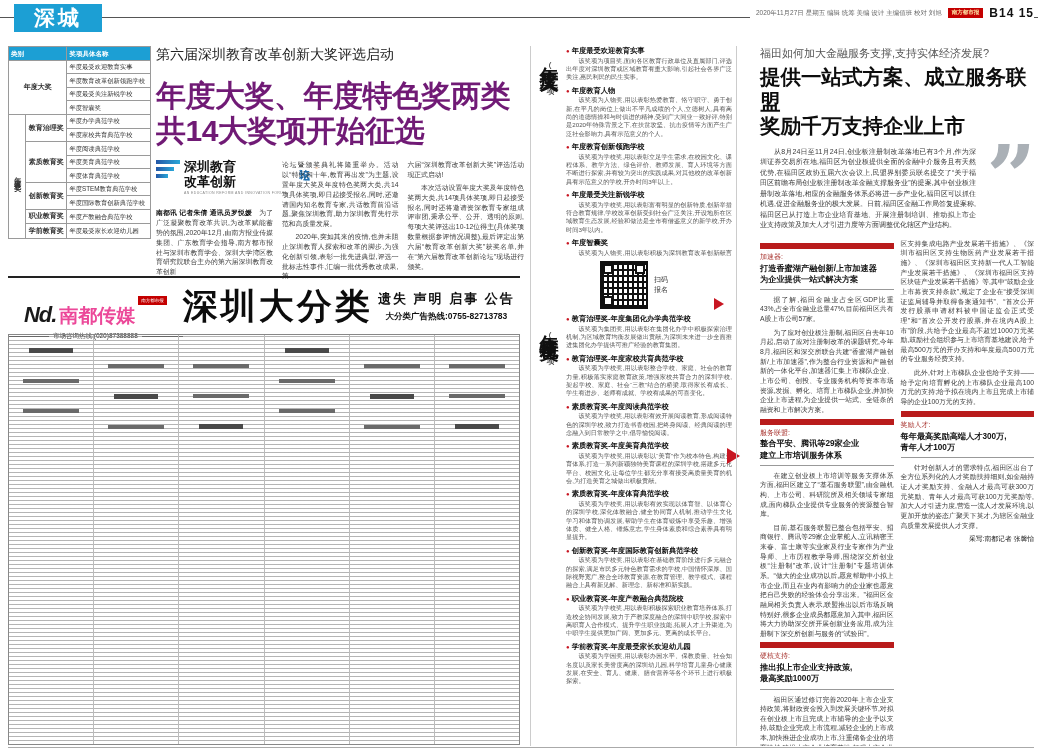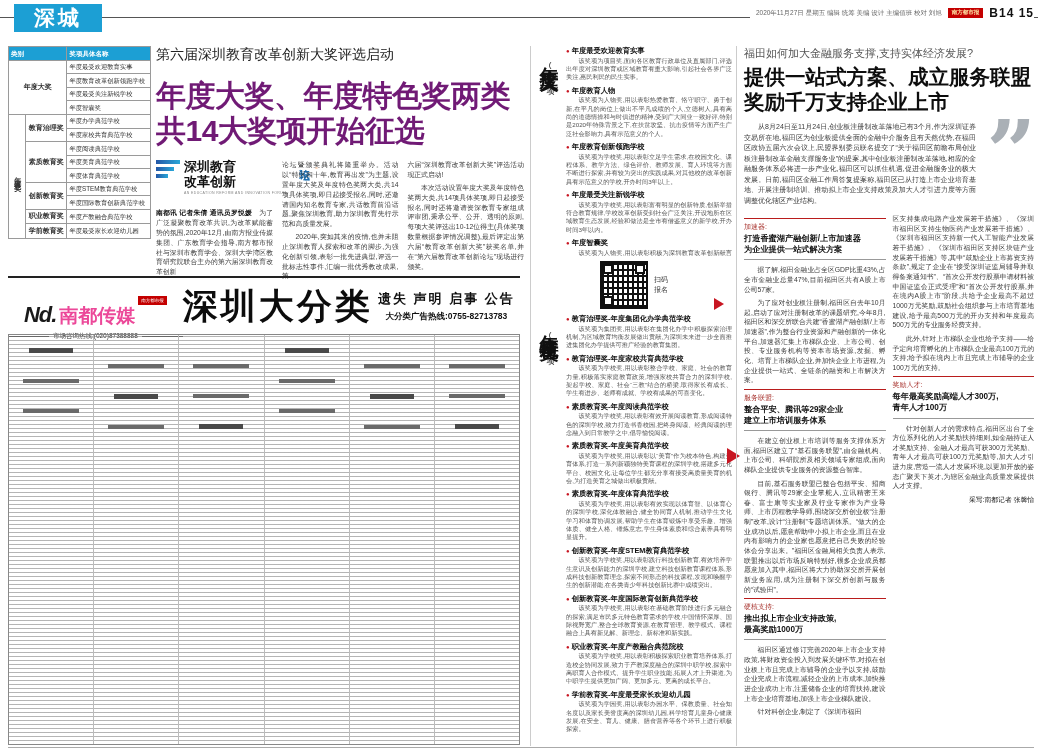--- a/index.html
+++ b/index.html
@@ -80,31 +80,31 @@
       background:repeating-linear-gradient(90deg,#111 0 2px,transparent 2px 5px),
                  repeating-linear-gradient(0deg,#111 0 2px,#fff 2px 6px);}
   .qr i{position:absolute;width:10px;height:10px;border:2.5px solid #111;background:#fff;box-sizing:border-box;}
   .qr .f1{left:1px;top:1px}.qr .f2{right:1px;top:1px}.qr .f3{left:1px;bottom:1px}
   .qr-label{font-size:7px;color:#333;line-height:1.4;}
   .red-tri{position:absolute;width:0;height:0;border-style:solid;}
   .tri1{left:714px;top:298px;border-width:6px 0 6px 10px;border-color:transparent transparent transparent #c81622;}
   .tri2{left:727px;top:448px;border-width:8px 0 8px 13px;border-color:transparent transparent transparent #c81622;}
   
   .right-art{position:absolute;left:736px;top:46px;width:298px;height:700px;border-left:1px solid #ccc;
-             padding-left:7px;box-sizing:border-box;overflow:hidden;}
+             padding-left:23px;box-sizing:border-box;overflow:hidden;}
   .r-kicker{font-size:11px;color:#555;margin-bottom:4px;}
   .r-head{font-size:20.5px;font-weight:900;line-height:1.2;color:#0d0d0d;}
   .r-lead{position:relative;margin-top:8px;padding-right:58px;font-size:7px;line-height:1.5;
           color:#3a3a3a;text-align:justify;text-indent:2em;}
   .quote{position:absolute;right:-2px;top:6px;font-size:86px;line-height:.55;color:#aab0b6;
          font-family:"DejaVu Serif","Liberation Serif",serif;font-weight:700;}
   .r-cols{display:flex;gap:7px;margin-top:8px;}
   .rcol{width:142px;font-size:6.8px;line-height:1.42;color:#3a3a3a;text-align:justify;}
   .rcol p{margin:0 0 4px 0;text-indent:2em;}
-  .sub{border-top:1px solid #b91c1c;border-bottom:1px solid #999;padding:3px 0 4px 0;margin:4px 0 5px 0;}
+  .sub{border-top:6px solid #b91c1c;border-bottom:1px solid #999;padding:3px 0 4px 0;margin:4px 0 5px 0;}
   .sub .lab{font-size:7px;color:#a8332e;margin-bottom:1px;}
   .sub .l1,.sub .l2{font-size:8.2px;font-weight:900;color:#111;line-height:1.35;}
   .credit{text-align:right;font-size:6.8px;color:#222;margin-top:2px;}
   .bottom-rule{position:absolute;left:8px;right:4px;top:747px;height:1px;background:#aaa;}
 </style>
 </head>
 <body>
 
 <div id="page">
 
@@ -318,24 +318,20 @@
         </div>
         <div class="itm">
           <div class="itm-t"><span class="bullet"></span><span>素质教育奖-年度美育典范学校</span></div>
           <p>该奖项为学校奖,用以表彰以“美育”作为校本特色,构建美育体系,打造一系列新颖独特美育课程的深圳学校,搭建多元化平台、校园文化,让每位学生都充分享有接受高质量美育的机会,为打造美育之城做出积极贡献。</p>
         </div>
         <div class="itm">
           <div class="itm-t"><span class="bullet"></span><span>素质教育奖-年度体育典范学校</span></div>
           <p>该奖项为学校奖,用以表彰有效实现以体育智、以体育心的深圳学校,深化体教融合,健全协同育人机制,推动学生文化学习和体育协调发展,帮助学生在体育锻炼中享受乐趣、增强体质、健全人格、锤炼意志,学生身体素质和综合素养具有明显提升。</p>
         </div>
         <div class="itm">
-          <div class="itm-t"><span class="bullet"></span><span>创新教育奖-年度STEM教育典范学校</span></div>
-          <p>该奖项为学校奖,用以表彰践行科技创新教育,有效培养学生意识及创新能力的深圳学校,建立科技创新教育课程体系,形成科技创新教育理念,探索不同形态的科技课程,发现和唤醒学生的创新潜能,在各类青少年科技创新比赛中成绩突出。</p>
-        </div>
-        <div class="itm">
           <div class="itm-t"><span class="bullet"></span><span>创新教育奖-年度国际教育创新典范学校</span></div>
           <p>该奖项为学校奖,用以表彰在基础教育阶段进行多元融合的探索,满足市民多元特色教育需求的学校,中国情怀深厚、国际视野宽广,整合全球教育资源,在教育管理、教学模式、课程融合上具有新见解、新理念、新标准和新实践。</p>
         </div>
         <div class="itm">
           <div class="itm-t"><span class="bullet"></span><span>职业教育奖-年度产教融合典范院校</span></div>
           <p>该奖项为学校奖,用以表彰积极探索职业教育培养体系,打造校企协同发展,致力于产教深度融合的深圳中职学校,探索中高职育人合作模式、提升学生职业技能,拓展人才上升渠道,为中职学生提供更加广阔、更加多元、更高的成长平台。</p>
         </div>
         <div class="itm">
           <div class="itm-t"><span class="bullet"></span><span>学前教育奖-年度最受家长欢迎幼儿园</span></div>
           <p>该奖项为学园奖,用以表彰办园水平、保教质量、社会知名度以及家长美誉度高的深圳幼儿园,科学培育儿童身心健康发展,在安全、育儿、健康、膳食营养等各个环节上进行积极探索。</p>

